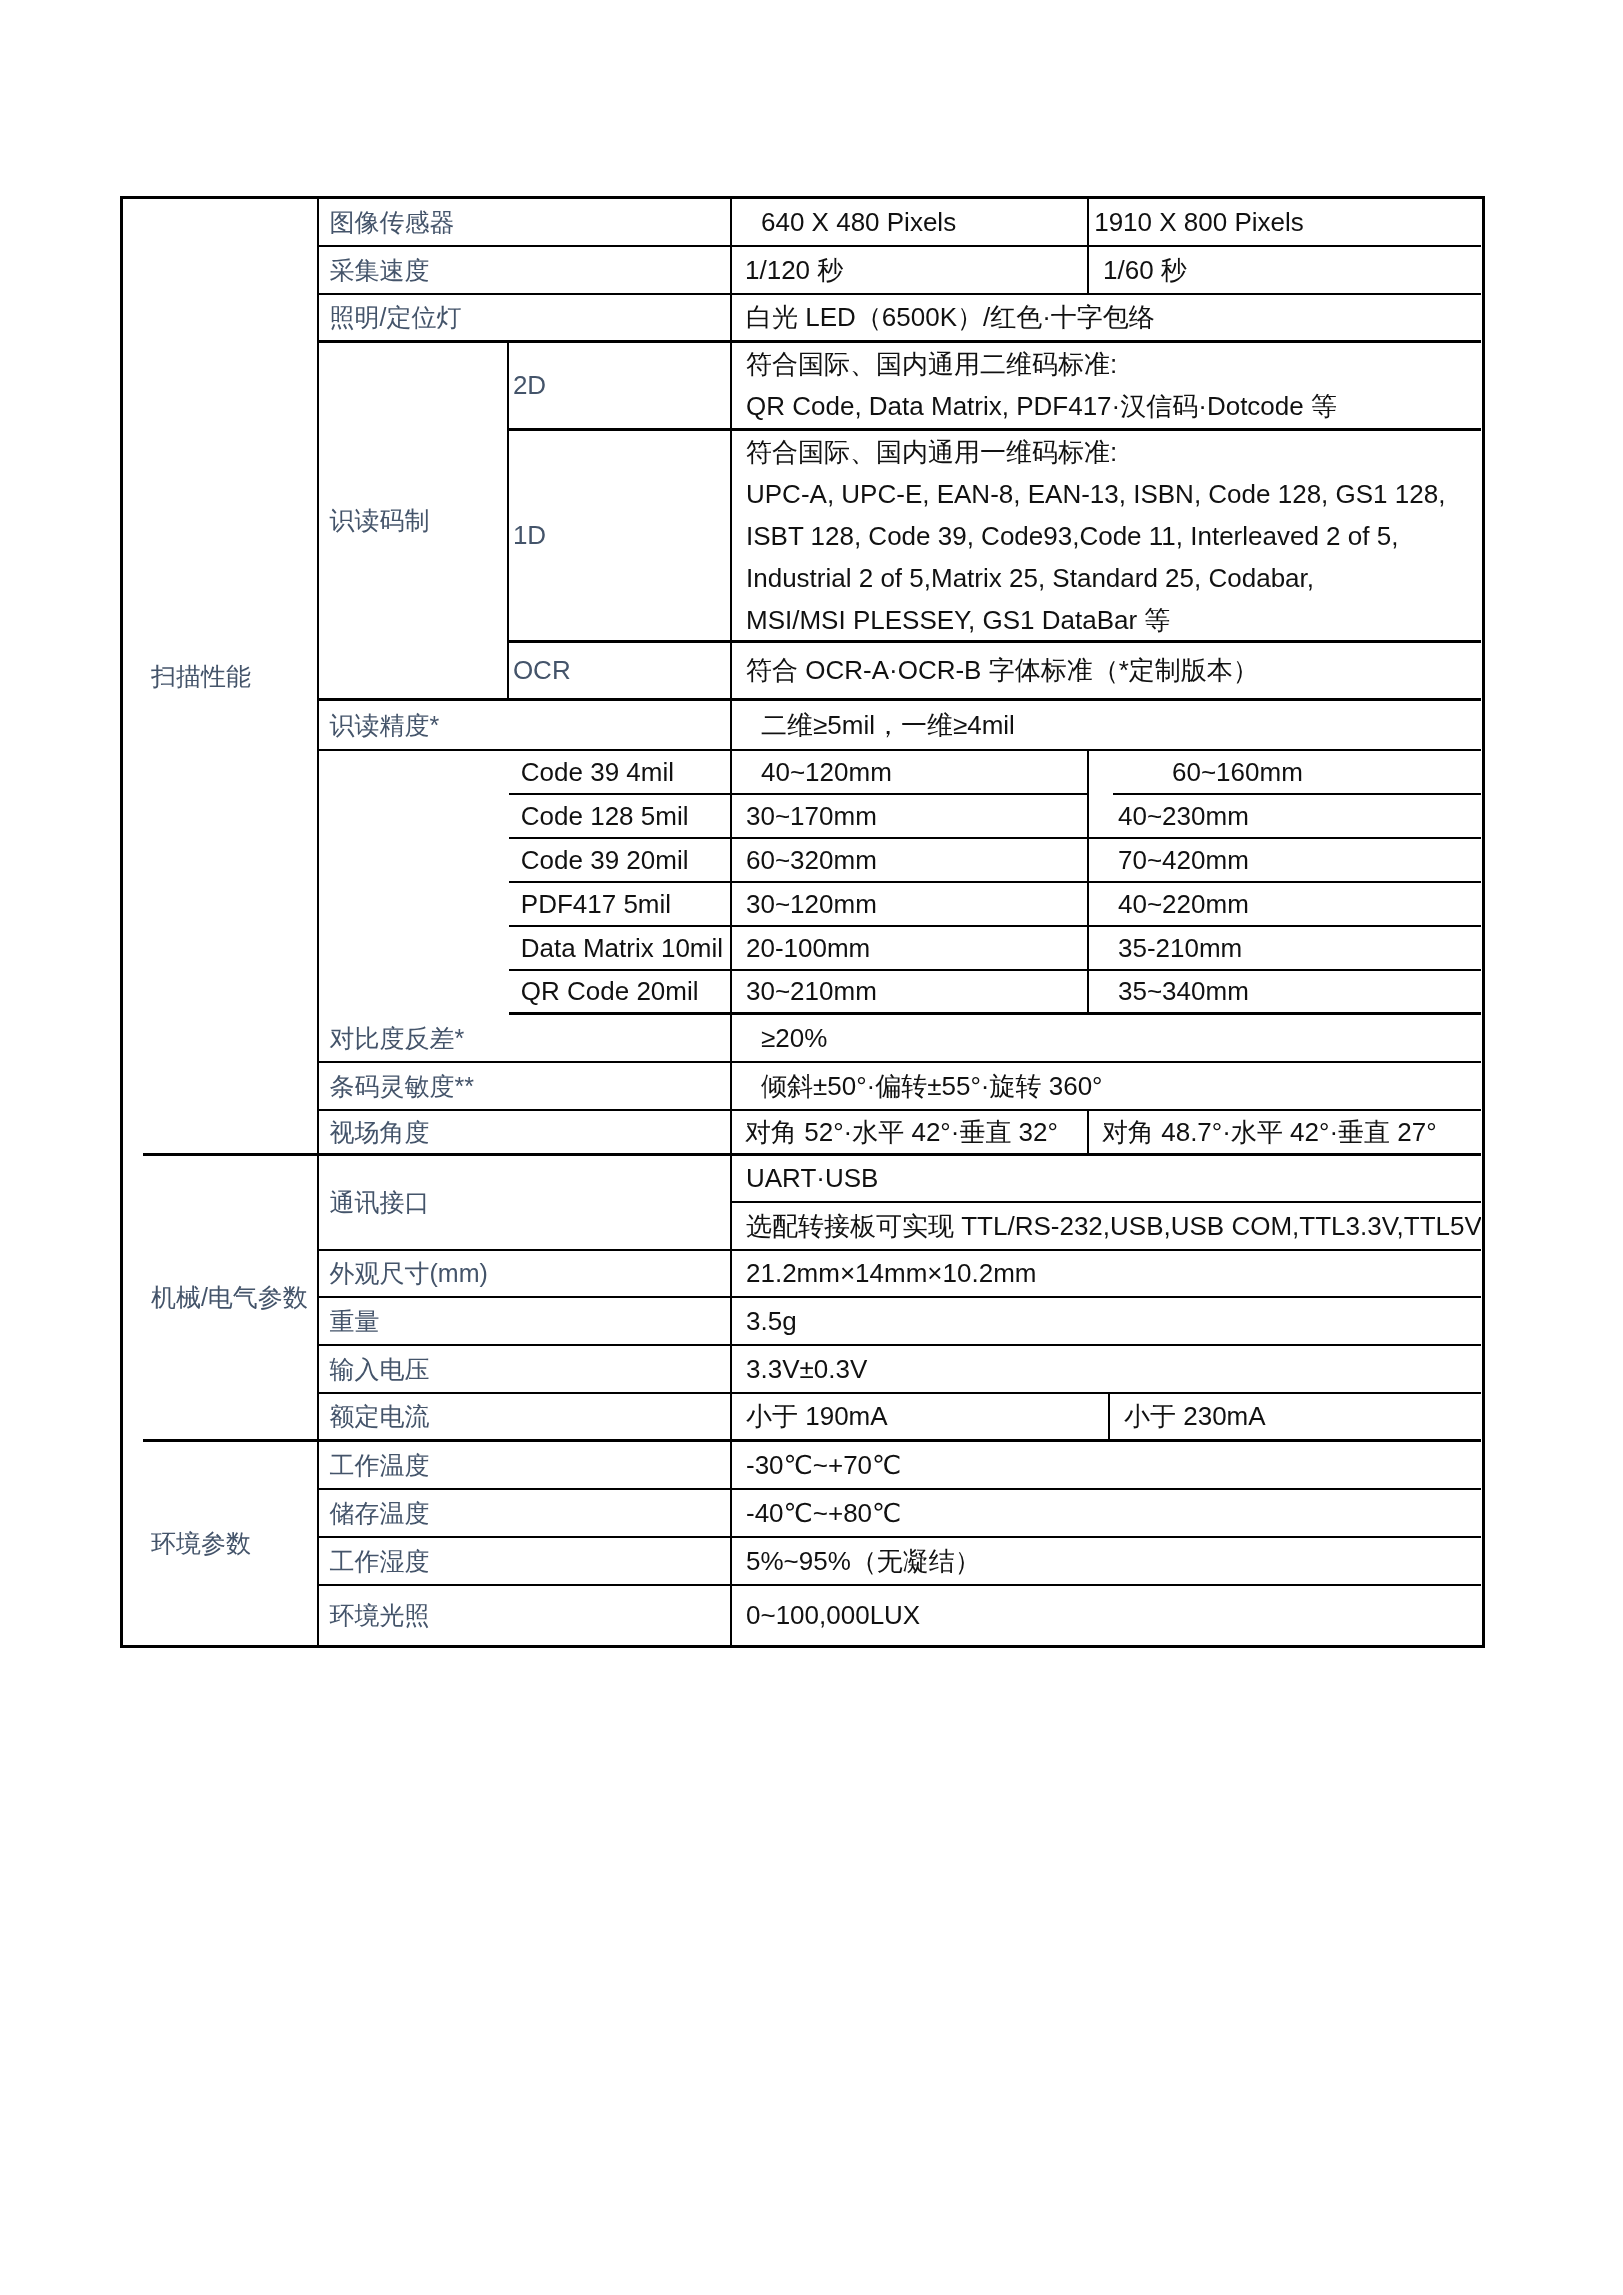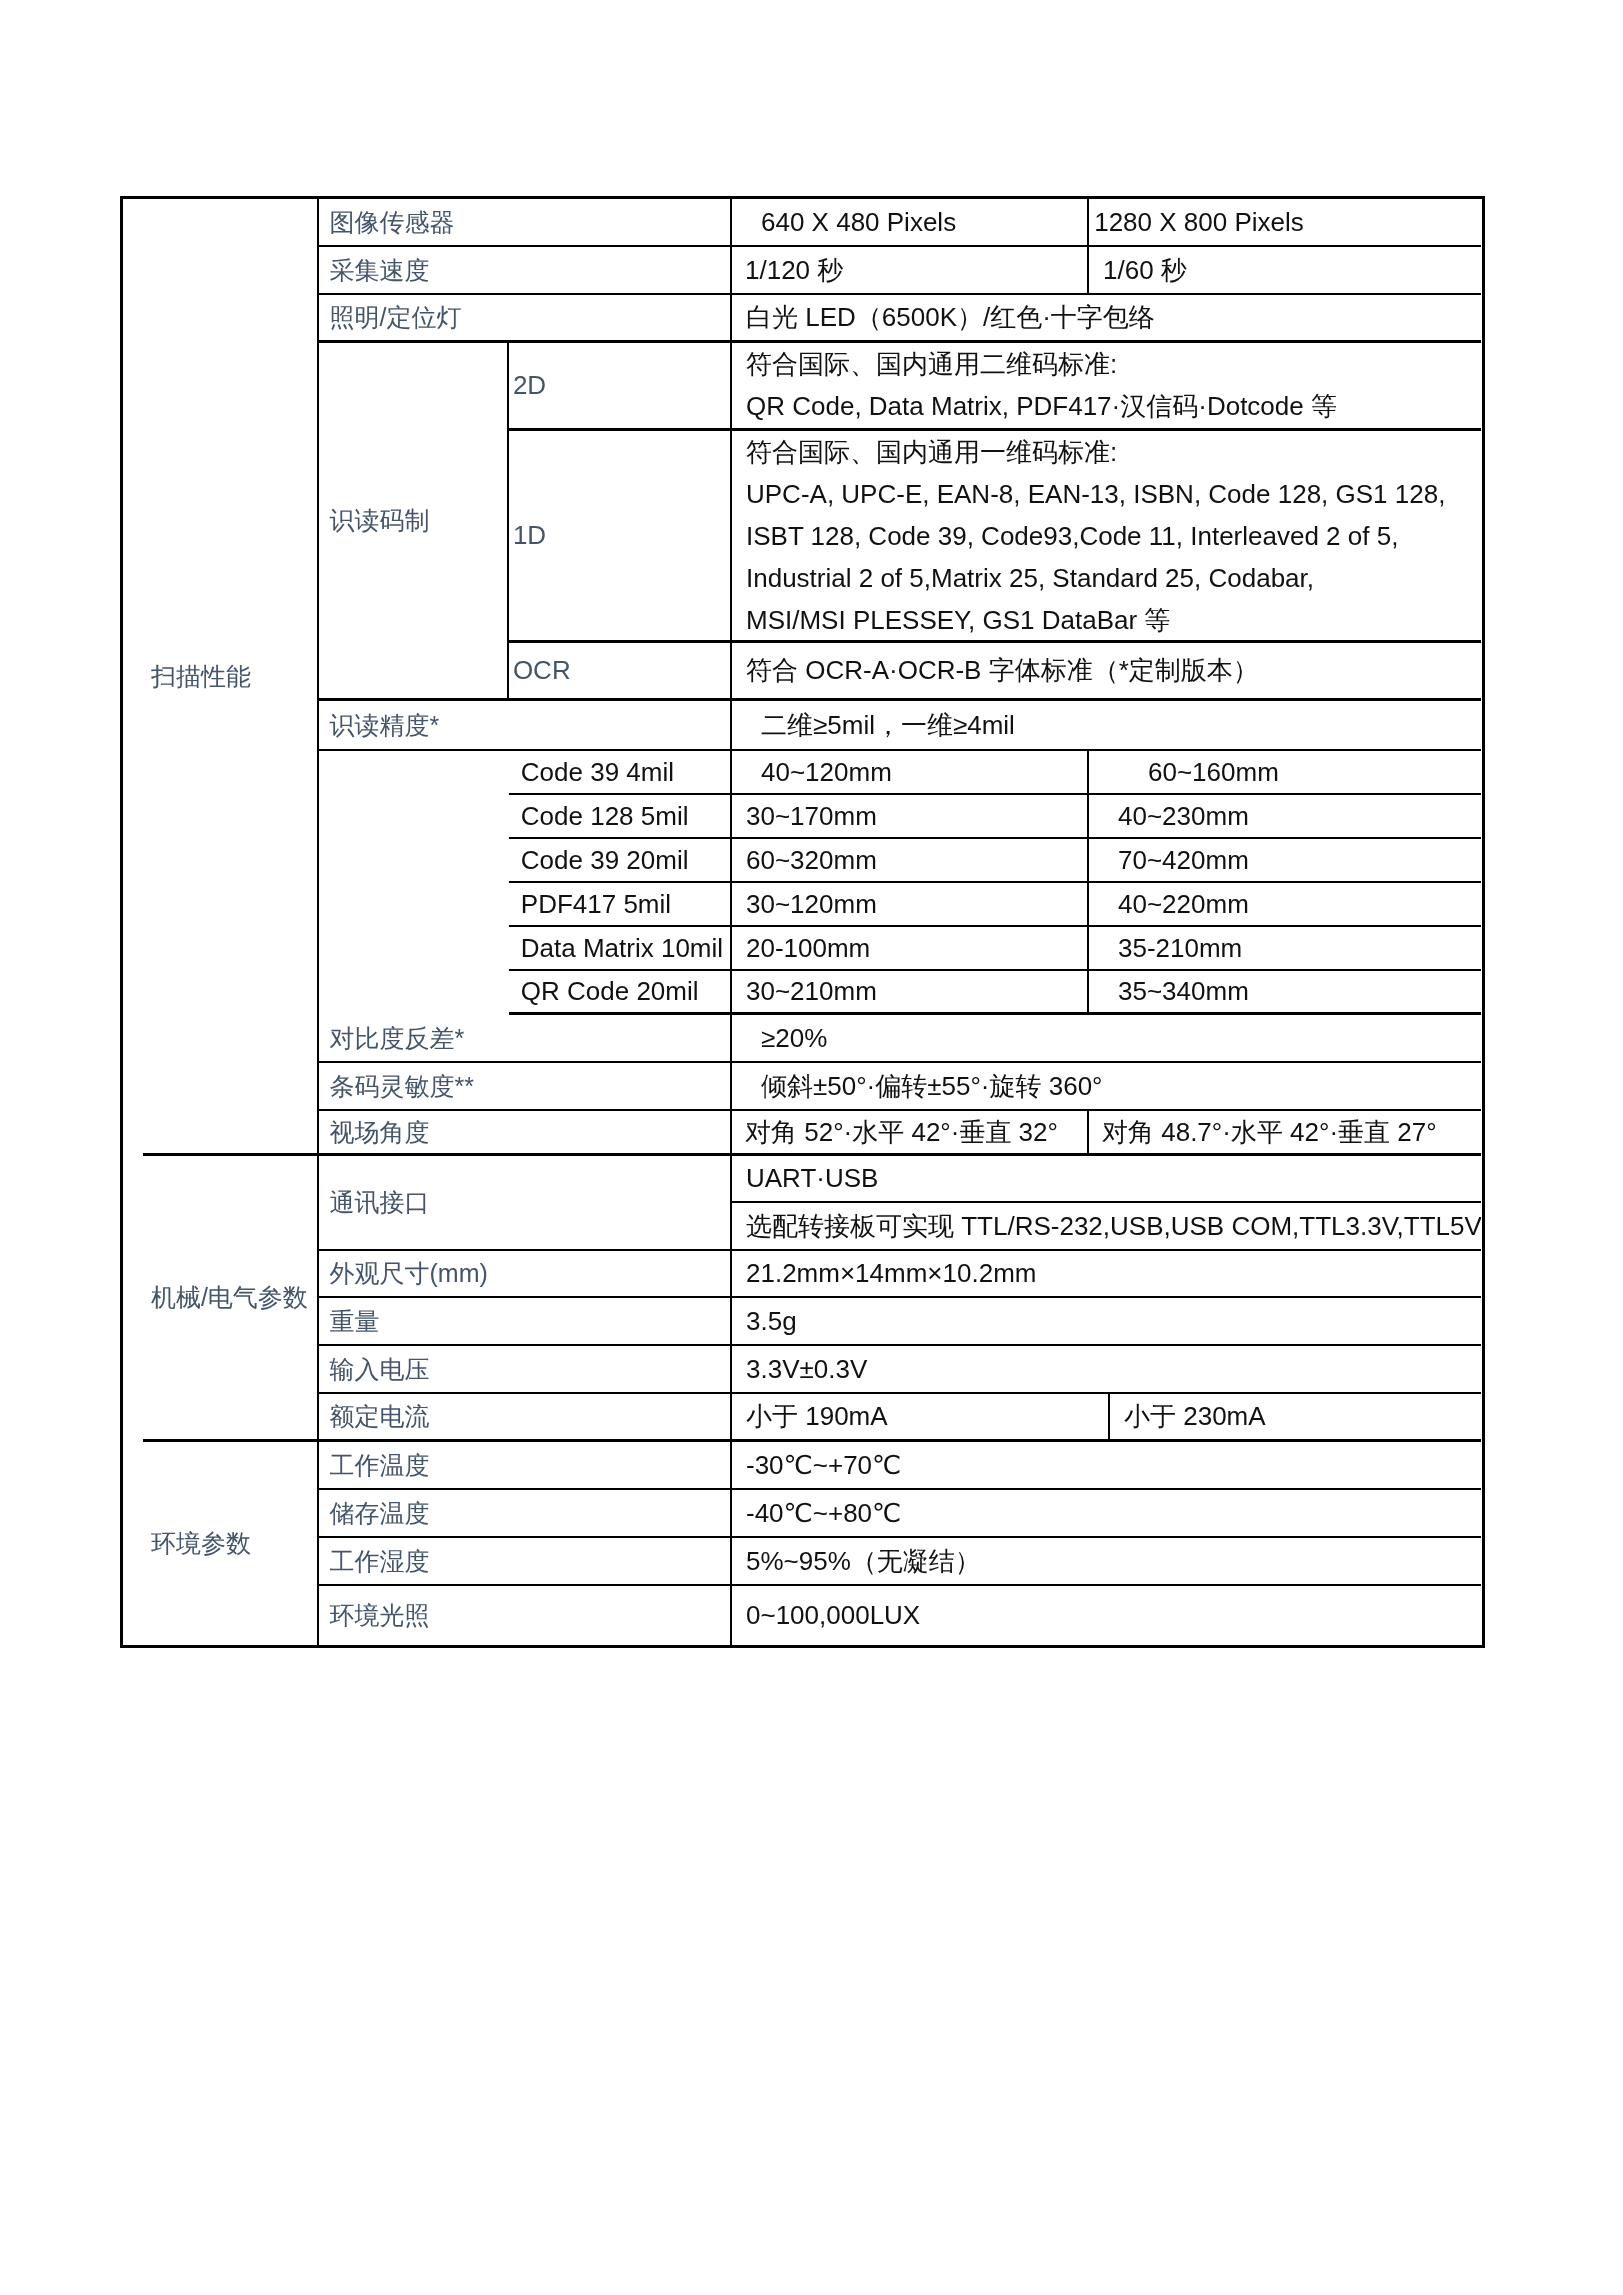--- a/index.html
+++ b/index.html
@@ -24,37 +24,37 @@
   .bb0{border-bottom:none;}
   .bb4{border-bottom-width:2.6px;}
   .bb5{border-bottom-width:3.3px;}
   .bb6{border-bottom-width:3.9px;}
   .alab{color:var(--label);font-size:25px;padding-left:7.9px;margin-left:20px;}
   .lab{color:var(--label);font-size:25px;padding-left:10.5px;}
   .code2{color:var(--label);font-size:26px;padding-left:3.9px;}
   .sub{color:var(--value);font-size:26px;padding-left:11.8px;}
   .val{color:var(--value);font-size:26px;padding-left:14px;}
   .pad45{padding-left:29px;}
-  .pad90{padding-left:59px;}
+  .pad90{padding-left:59px;margin-left:24px;}
   .pad20{padding-left:13px;}
   .pad8{padding-left:5.2px;}
   .multi{flex-direction:column;align-items:flex-start;line-height:42px;}
 </style>
 </head>
 <body>
 
 <div class="tbl">
 
   <div class="c alab bb6" style="grid-column:1;grid-row:1 / span 16">扫描性能</div>
   <div class="c alab bb6" style="grid-column:1;grid-row:17 / span 6">机械/电气参数</div>
   <div class="c alab bb0" style="grid-column:1;grid-row:23 / span 4">环境参数</div>
 
   <div class="c lab" style="grid-column:2 / span 2;grid-row:1">图像传感器</div>
   <div class="c val pad45" style="grid-column:4;grid-row:1">640 X 480 Pixels</div>
-  <div class="c val br0 pad8" style="grid-column:5 / span 2;grid-row:1">1280 X 800 Pixels</div>
+  <div class="c val br0 pad8" style="grid-column:5 / span 2;grid-row:1">1910 X 800 Pixels</div>
 
   <div class="c lab" style="grid-column:2 / span 2;grid-row:2">采集速度</div>
   <div class="c val pad20" style="grid-column:4;grid-row:2">1/120 秒</div>
   <div class="c val br0" style="grid-column:5 / span 2;grid-row:2">1/60 秒</div>
 
   <div class="c lab bb5" style="grid-column:2 / span 2;grid-row:3">照明/定位灯</div>
   <div class="c val br0 bb5" style="grid-column:4 / span 3;grid-row:3">白光 LED（6500K）/红色·十字包络</div>
 
   <div class="c lab bb5" style="grid-column:2;grid-row:4 / span 3">识读码制</div>
 

